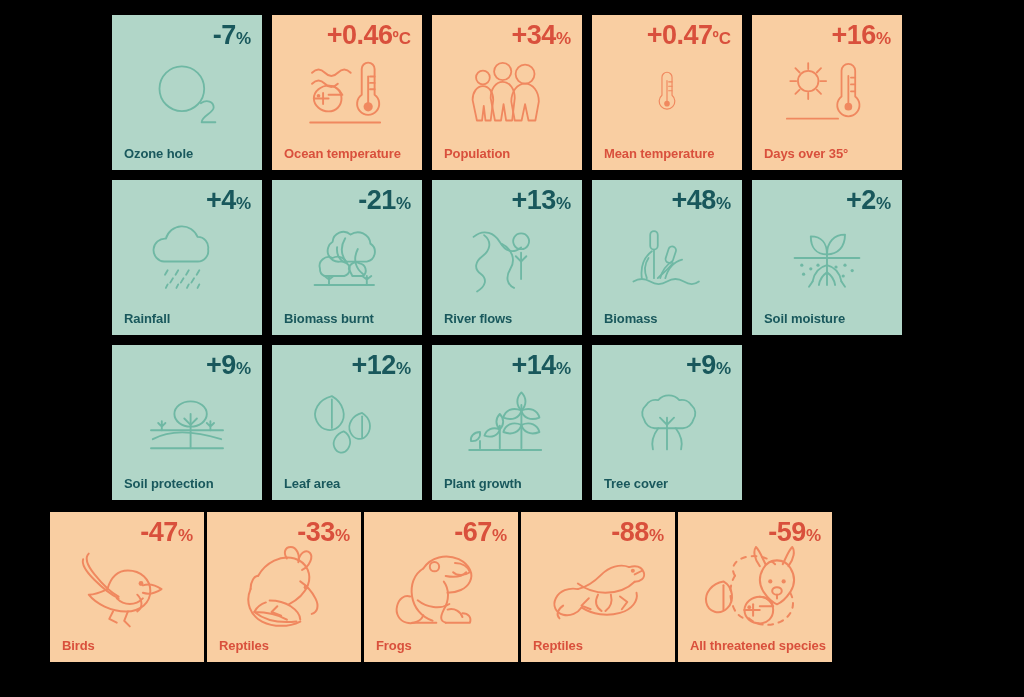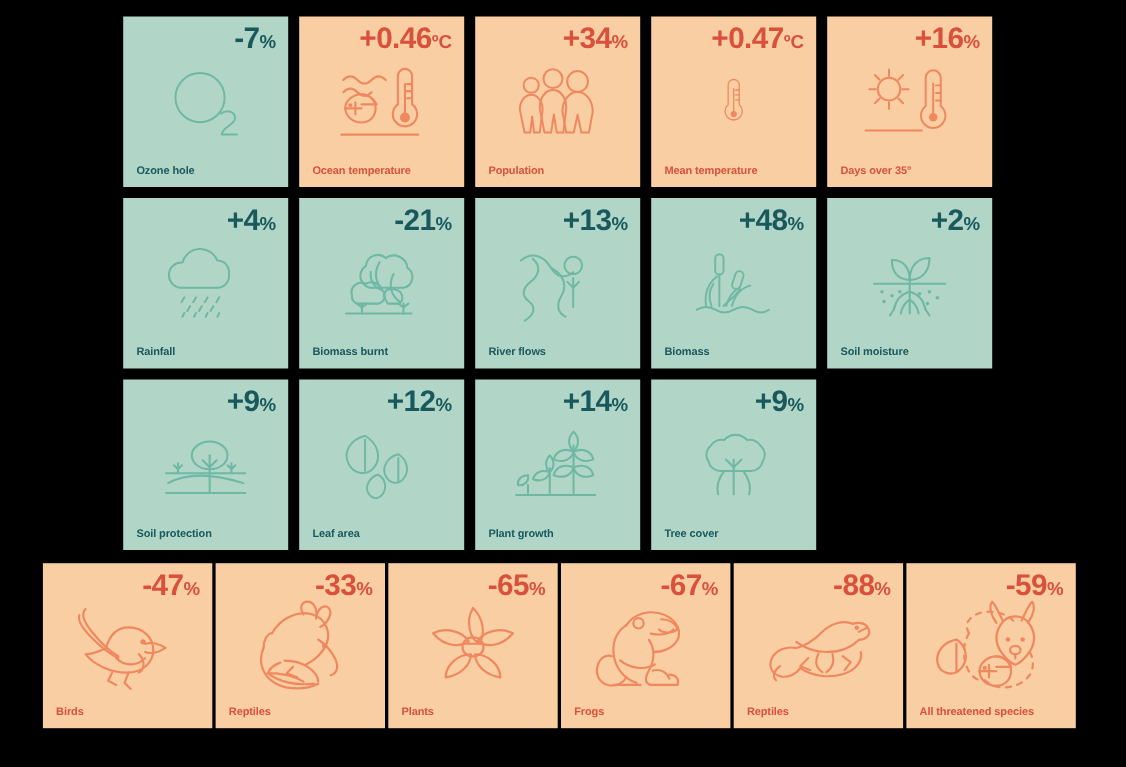--- a/index.html
+++ b/index.html
@@ -30,21 +30,21 @@
     display: grid;
     grid-template-columns: repeat(5, 150px);
     grid-template-rows: repeat(3, 155px);
     column-gap: 10px;
     row-gap: 10px;
   }
 
   
   .bottom-grid {
     position: absolute;
-    left: 39px;
+    left: 50px;
     top: 512px;
     width: 925px;
     display: grid;
     grid-template-columns: repeat(6, 154px);
     grid-template-rows: 150px;
     column-gap: 3px;
   }
 
   .card {
     position: relative;
@@ -69,21 +69,21 @@
     font-weight: bold;
     letter-spacing: 0;
   }
   .card.green  .value { color: #19585c; }
   .card.orange .value { color: #d9503c; }
 
   .card .label {
     position: absolute;
     left: 12px;
     bottom: 9px;
-    font-size: 10px;
+    font-size: 13px;
     font-weight: bold;
     letter-spacing: -0.1px;
     white-space: nowrap;
   }
   .card.green  .label { color: #19585c; }
   .card.orange .label { color: #d9503c; text-align: right; }
 
   .card .icon {
     position: absolute;
     left: 50%;
@@ -357,35 +357,20 @@
       <circle class="dotglyph" cx="78" cy="42" r="2.4"></circle>
       <path d="M20 44 c-6 14 0 28 12 34 c12 6 28 6 40 0"></path>
       <path d="M36 58 c-6 2 -10 6 -12 10 c12 0 24 2 34 8"></path>
       <path d="M40 56 c8 0 16 2 22 6 c6 4 10 8 10 14"></path>
       <path d="M24 68 c10 8 26 12 44 10"></path>
       <path d="M48 62 l-6 6 l10 4"></path>
     </svg>
         </div>
         <div class="value"><span>-33</span><span class="unit">%</span></div>
         <div class="label">Reptiles</div>
-      </div>
-      <div class="card orange">
-        <div class="icon">
-          <svg viewBox="0 0 100 90" width="96" height="86">
-      <path d="M50 6 c10 10 12 24 6 34 c-8 -4 -14 -20 -6 -34 Z"></path>
-      <path d="M88 30 c-10 12 -24 14 -34 8 c6 -10 22 -14 34 -8 Z"></path>
-      <path d="M12 30 c10 12 24 14 34 8 c-6 -10 -22 -14 -34 -8 Z"></path>
-      <path d="M76 72 c-14 -2 -24 -12 -24 -22 c12 0 24 10 24 22 Z"></path>
-      <path d="M24 72 c14 -2 24 -12 24 -22 c-12 0 -24 10 -24 22 Z"></path>
-      <path d="M50 34 c6 0 10 4 10 9 c0 5 -4 9 -10 9 c-6 0 -10 -4 -10 -9 c0 -5 4 -9 10 -9 Z"></path>
-      <path d="M42 40 l16 0"></path>
-    </svg>
-        </div>
-        <div class="value"><span>-65</span><span class="unit">%</span></div>
-        <div class="label">Plants</div>
       </div>
       <div class="card orange">
         <div class="icon">
           <svg viewBox="0 0 110 90" width="104" height="84">
       <path d="M36 22 c8 -12 24 -16 38 -10 c12 6 16 16 12 24 c-4 8 -14 12 -24 12"></path>
       <circle cx="48" cy="20" r="5"></circle>
       <path d="M70 16 c8 0 14 4 16 10 c-6 4 -14 4 -18 0"></path>
       <path d="M60 30 c10 2 18 0 22 -4"></path>
       <path d="M36 22 c-10 6 -14 18 -12 30 c2 12 10 22 22 26"></path>
       <path d="M22 52 c-6 -2 -12 2 -14 10 c-2 8 2 16 10 18 c8 2 16 -2 18 -8"></path>

